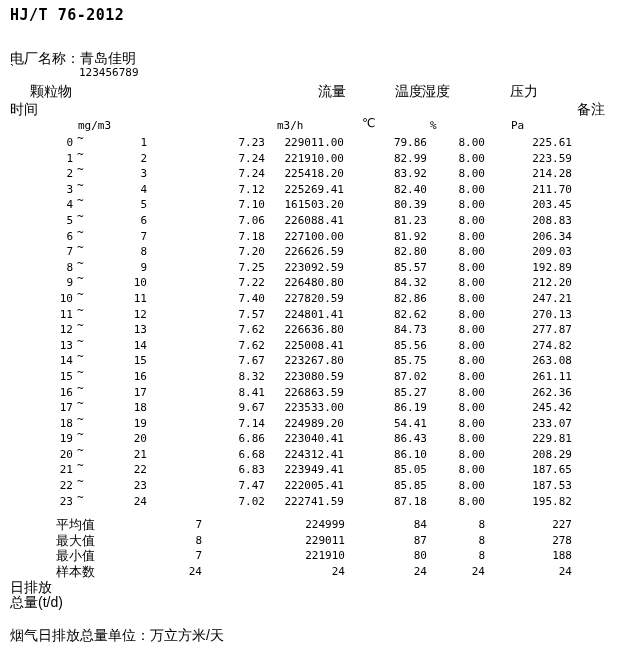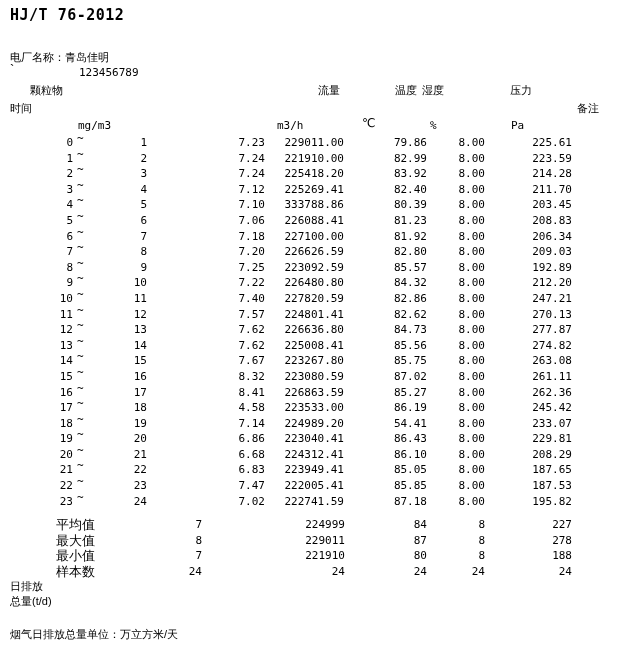--- a/index.html
+++ b/index.html
@@ -5,21 +5,21 @@
   html,body{margin:0;padding:0;background:#ffffff;}
   .page{
     position:relative;
     width:627px;height:652px;
     background:#ffffff;color:#000000;
     font-family:"Liberation Sans",sans-serif;
     overflow:hidden;
   }
   .abs{position:absolute;white-space:nowrap;}
   .mono{font-family:"DejaVu Sans Mono",monospace;font-size:11px;}
-  .cjk{font-size:11px;}
+  .cjk{font-size:14px;}
   .hjt{top:6px;left:10px;font-size:15px;font-weight:bold;font-family:"DejaVu Sans Mono",monospace;letter-spacing:0.5px;}
   .title{top:21px;left:200px;font-size:22px;font-weight:bold;letter-spacing:1px;}
   .plant{top:50px;left:10px;}
   .mark{top:62px;left:10px;font-size:13px;}
   .serial{top:66px;left:79px;}
   .date{top:64px;left:430px;}
   .h-pm{top:83px;left:30px;}
   .h-flow{top:83px;left:318px;}
   .h-temp{top:83px;left:395px;}
   .h-hum{top:83px;left:422px;}
@@ -129,21 +129,21 @@
     <td class="num">8.00</td>
     <td class="num">211.70</td>
     <td></td>
   </tr>
 
   <tr>
     <td class="num">4</td>
     <td class="tilde-cell"><span class="tilde">~</span></td>
     <td class="num">5</td>
     <td class="num">7.10</td>
-    <td class="num">333788.86</td>
+    <td class="num">161503.20</td>
     <td class="num">80.39</td>
     <td class="num">8.00</td>
     <td class="num">203.45</td>
     <td></td>
   </tr>
 
   <tr>
     <td class="num">5</td>
     <td class="tilde-cell"><span class="tilde">~</span></td>
     <td class="num">6</td>
@@ -284,21 +284,21 @@
     <td class="num">85.27</td>
     <td class="num">8.00</td>
     <td class="num">262.36</td>
     <td></td>
   </tr>
 
   <tr>
     <td class="num">17</td>
     <td class="tilde-cell"><span class="tilde">~</span></td>
     <td class="num">18</td>
-    <td class="num">4.58</td>
+    <td class="num">9.67</td>
     <td class="num">223533.00</td>
     <td class="num">86.19</td>
     <td class="num">8.00</td>
     <td class="num">245.42</td>
     <td></td>
   </tr>
 
   <tr>
     <td class="num">18</td>
     <td class="tilde-cell"><span class="tilde">~</span></td>

